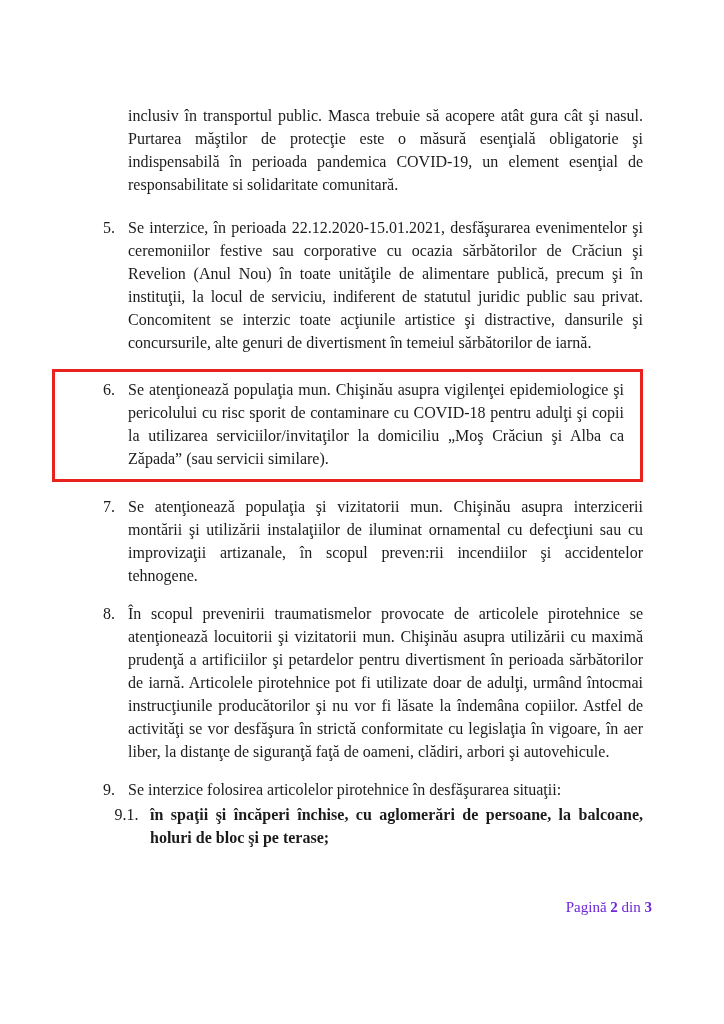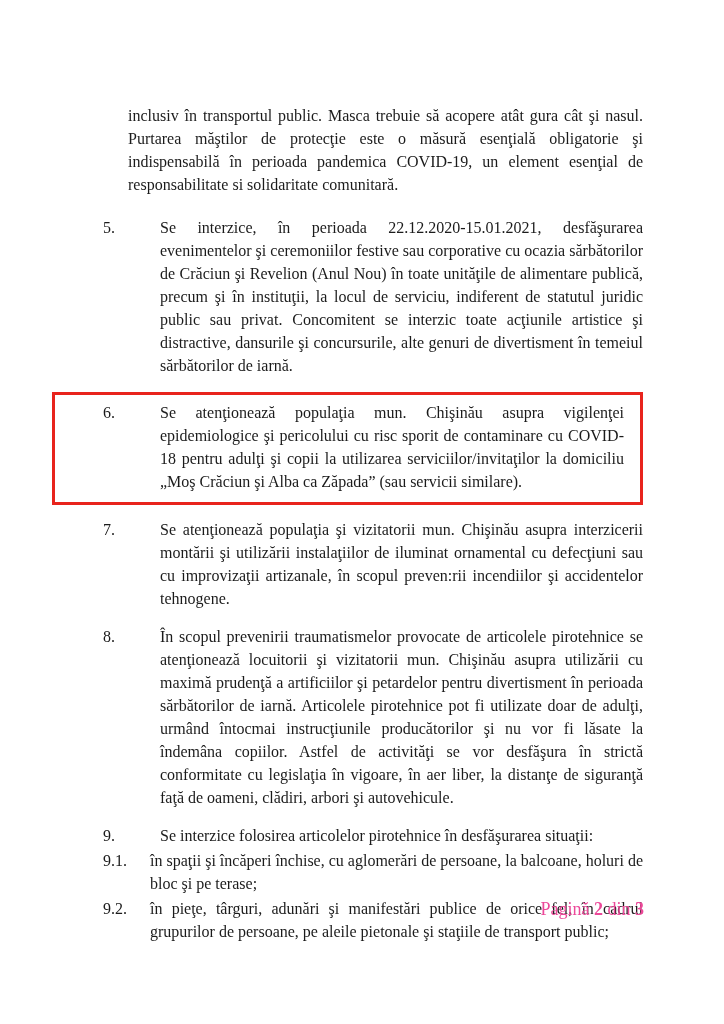--- a/index.html
+++ b/index.html
@@ -32,51 +32,52 @@
     display: flex;
     margin-bottom: 15px;
   }
   .item .num {
     width: 25px;
     flex-shrink: 0;
   }
   .item .txt {
     flex: 1;
     text-align: justify;
-    margin-left: 32px;
   }
   .highlight-box {
     border: 3px solid #e8231d;
     margin: 2px 0 13px -51px;
     padding: 6px 16px 9px 48px;
   }
   .highlight-box .item {
     margin-bottom: 0;
   }
   .item-9 {
     margin-bottom: 2px;
   }
   .subitem {
     display: flex;
     margin-bottom: 2px;
   }
   .subitem .num {
     width: 47px;
     flex-shrink: 0;
+    text-align: center;
   }
   .subitem .txt {
     flex: 1;
     text-align: justify;
+    font-weight: bold;
   }
   .footer {
     position: absolute;
     top: 899px;
-    right: 80px;
-    font-size: 18px;
-    color: #ec4899;
+    right: 72px;
+    font-size: 15px;
+    color: #6d28d9;
   }
   .footer .pgnum {
     font-weight: bold;
   }
 </style>
 </head>
 <body>
 
 <div class="page">
   <div class="content">
@@ -108,24 +109,20 @@
     <div class="item item-9">
       <span class="num">9.</span>
       <span class="txt">Se interzice folosirea articolelor pirotehnice în desfăşurarea situaţii:</span>
     </div>
 
     <div class="subitem">
       <span class="num">9.1.</span>
       <span class="txt">în spaţii şi încăperi închise, cu aglomerări de persoane, la balcoane, holuri de bloc şi pe terase;</span>
     </div>
 
-    <div class="subitem">
-      <span class="num">9.2.</span>
-      <span class="txt">în pieţe, târguri, adunări şi manifestări publice de orice fel, în cadrul grupurilor de persoane, pe aleile pietonale şi staţiile de transport public;</span>
-    </div>
 
   </div>
 
   <div class="footer">
     <span>Pagină</span>
     <span class="pgnum">2</span>
     <span>din</span>
     <span class="pgnum">3</span>
   </div>
 </div>

